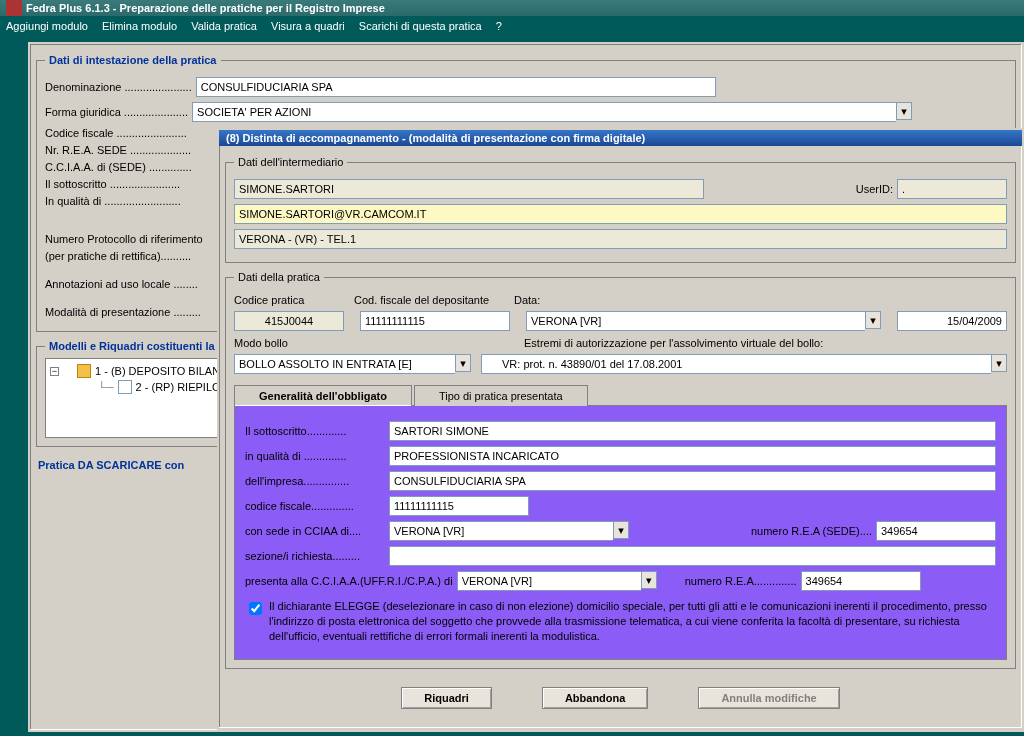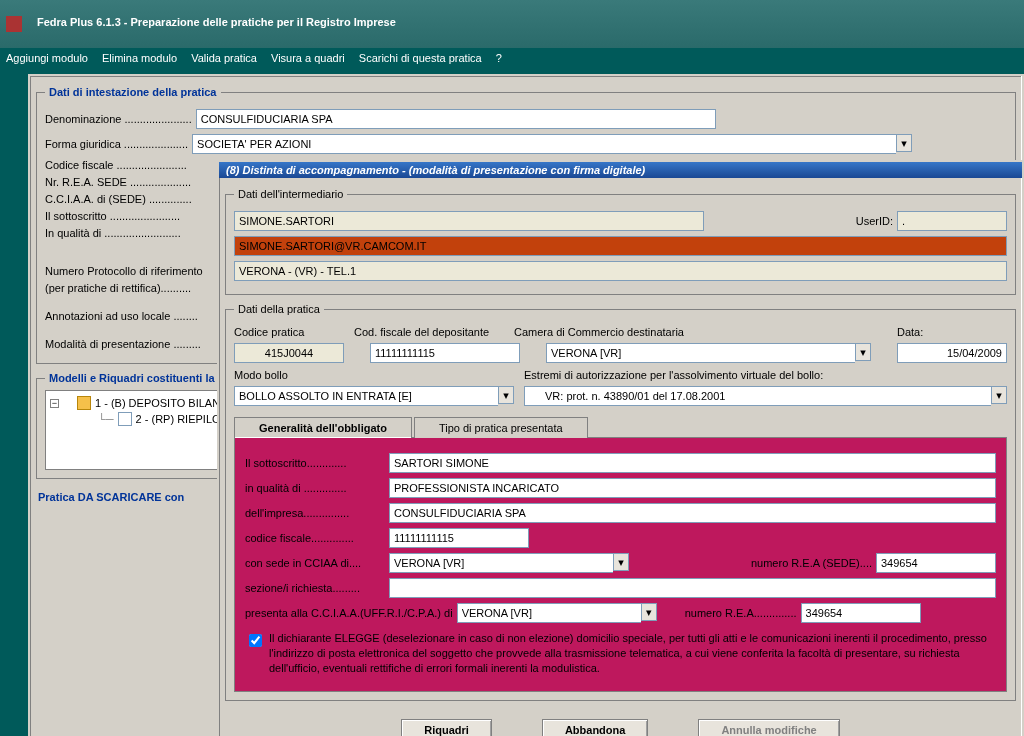--- a/index.html
+++ b/index.html
@@ -1,29 +1,29 @@
 <!DOCTYPE html>
 <html><head>
 <meta charset="utf-8">
 <style>
   * { box-sizing: border-box; font-family: "Microsoft Sans Serif", Tahoma, sans-serif; font-size: 11px; }
   body { margin: 0; background: #005a5a; width: 1024px; height: 736px; overflow: hidden; position: relative; }
   
-  .app-titlebar { background: linear-gradient(#3a7a7a,#2a6a6a); color: #fff; padding: 16px 6px; font-weight: bold; display:flex; align-items:flex-start; gap:15px; }
+  .app-titlebar { background: linear-gradient(#3a7a7a,#2a6a6a); color: #fff; padding: 0 6px; font-weight: bold; display:flex; align-items:center; gap:4px; }
   .app-titlebar .icon { width:16px; height:16px; background:#a33; display:inline-block; }
   
   .menubar { background: #005a5a; color: #fff; padding: 4px 6px; display:flex; gap:14px; }
   .menubar span { cursor:pointer; }
   
   .mdi-area { position:relative; width:100%; height:calc(100% - 42px); background:#005a5a; }
   
   .window { position:absolute; background:#d4d0c8; border:2px solid #d4d0c8; box-shadow: -1px -1px 0 #fff inset, 1px 1px 0 #808080 inset; }
   .window .titlebar { display:flex; align-items:center; justify-content:space-between; padding:2px 3px; }
   .titlebar.inactive { background:#808080; color:#d4d0c8; }
-  .titlebar.active { background:linear-gradient(#3676c8,#1a4894); color:#fff;font-style:italic; }
+  .titlebar.active { background:linear-gradient(#3676c8,#1a4894); color:#fff; }
   .titlebar .ticon { width:16px; height:16px; background:#a33; display:inline-block; margin-right:4px;}
   .titlebar .title { font-weight:bold; flex:1; }
   .titlebar .closebtn { width:16px; height:14px; background:#d4d0c8; border:1px solid #808080; color:#000; text-align:center; line-height:12px; cursor:pointer;}
   
   .content { padding:6px; }
   
   fieldset { border:1px solid #808080; margin:4px 0 8px 0; padding:6px 8px 8px 8px; }
   fieldset.blue > legend { color:#003399; font-weight:bold; }
   legend { padding:0 4px; color:#000; }
   
@@ -36,21 +36,21 @@
   .tree { border:1px solid #808080; background:#fff; height:80px; padding:4px; }
   .tree-row { display:flex; align-items:center; gap:4px; padding:1px 0;}
   .tree-toggle { width:9px; height:9px; border:1px solid #808080; text-align:center; line-height:7px; font-size:9px; cursor:pointer;}
   .tree-icon { width:14px; height:14px; display:inline-block; }
   .tree-icon.folder { background:#f5c04a; border:1px solid #b8860b; }
   .tree-icon.page { background:#fff; border:1px solid #7f9db9; }
   
   .tabs { display:flex; margin-top:4px; }
   .tab { border:1px solid #808080; border-bottom:none; background:#d4d0c8; padding:4px 24px; margin-right:2px; cursor:pointer; position:relative; top:1px;}
   .tab.active { background:#d4d0c8; font-weight:bold; box-shadow: 0 -1px 0 #fff inset; z-index:2;}
-  .tab-body { border:1px solid #808080; padding:10px; background:#be185d; }
+  .tab-body { border:1px solid #808080; padding:10px; background:#8b5cf6; }
   
   .btn { border:1px solid #808080; background:#e8e4dc; box-shadow: inset 1px 1px 0 #fff, inset -1px -1px 0 #a0a0a0; padding:4px 22px; cursor:pointer; font-weight:bold;}
   .btn.disabled { color:#808080; cursor:default; }
   .btnrow { display:flex; justify-content:center; gap:50px; padding:10px 0 4px 0;}
   
   .chk { width:13px; height:13px; }
   
   .statusline { color:#003399; font-weight:bold; padding:4px 2px;}
   
   .ddarrow { width:16px; height:18px; border:1px solid #7f9db9; background:#e8e4dc; display:inline-flex; align-items:center; justify-content:center; cursor:pointer; }
@@ -150,50 +150,49 @@
     <div class="content">
       <fieldset>
         <legend>Dati dell'intermediario</legend>
         <div class="row">
           <input class="tf" readonly="" style="width: 470px; background: rgb(236, 233, 216);" value="SIMONE.SARTORI">
           <span style="flex:1"></span>
           <span class="lbl">UserID:</span>
           <input class="tf" readonly="" style="width: 110px; background: rgb(236, 233, 216);" value=".">
         </div>
         <div class="row">
-          <input class="tf" readonly="" style="width: 100%; background: #c2410c;" value="SIMONE.SARTORI@VR.CAMCOM.IT">
+          <input class="tf" readonly="" style="width: 100%; background: #fef9c3;" value="SIMONE.SARTORI@VR.CAMCOM.IT">
         </div>
         <div class="row">
           <input class="tf" readonly="" style="width: 100%; background: rgb(236, 233, 216);" value="VERONA - (VR) - TEL.1">
         </div>
       </fieldset>
 
       <fieldset>
         <legend>Dati della pratica</legend>
         <div class="row" style="gap:10px">
           <div style="width:110px"><span class="lbl">Codice pratica</span></div>
           <div style="width:150px"><span class="lbl">Cod. fiscale del depositante</span></div>
-          <div style="flex:1"><span class="lbl">Camera di Commercio destinataria</span></div>
           <div style="width:110px"><span class="lbl">Data:</span></div>
         </div>
-        <div class="row" style="gap:26px">
+        <div class="row" style="gap:16px">
           <input class="tf" readonly="" style="width: 110px; text-align: center; background: rgb(236, 233, 216);" value="415J0044">
           <input class="tf" style="width: 150px;" value="11111111115">
           <div class="ddwrap" style="flex:1">
             <input class="tf" style="flex: 1 1 0%;" value="VERONA [VR]">
             <span class="ddarrow">▾</span>
           </div>
           <input class="tf" style="width: 110px; text-align: right;" value="15/04/2009">
         </div>
         <div class="row" style="gap:10px; margin-top:6px">
           <div style="width:280px"><span class="lbl">Modo bollo</span></div>
           <div style="flex:1"><span class="lbl">Estremi di autorizzazione per l'assolvimento virtuale del bollo:</span></div>
         </div>
         <div class="row" style="gap:10px">
-          <div class="ddwrap" style="width:280px">
+          <div class="ddwrap" style="width:237px">
             <input class="tf" style="flex: 1 1 0%;" value="BOLLO ASSOLTO IN ENTRATA [E]">
             <span class="ddarrow">▾</span>
           </div>
           <div class="ddwrap" style="flex:1">
             <input class="tf" style="flex: 1 1 0%; padding-left: 20px;" value="VR: prot. n. 43890/01 del 17.08.2001">
             <span class="ddarrow">▾</span>
           </div>
         </div>
 
         <div class="tabs" style="margin-top:10px">

